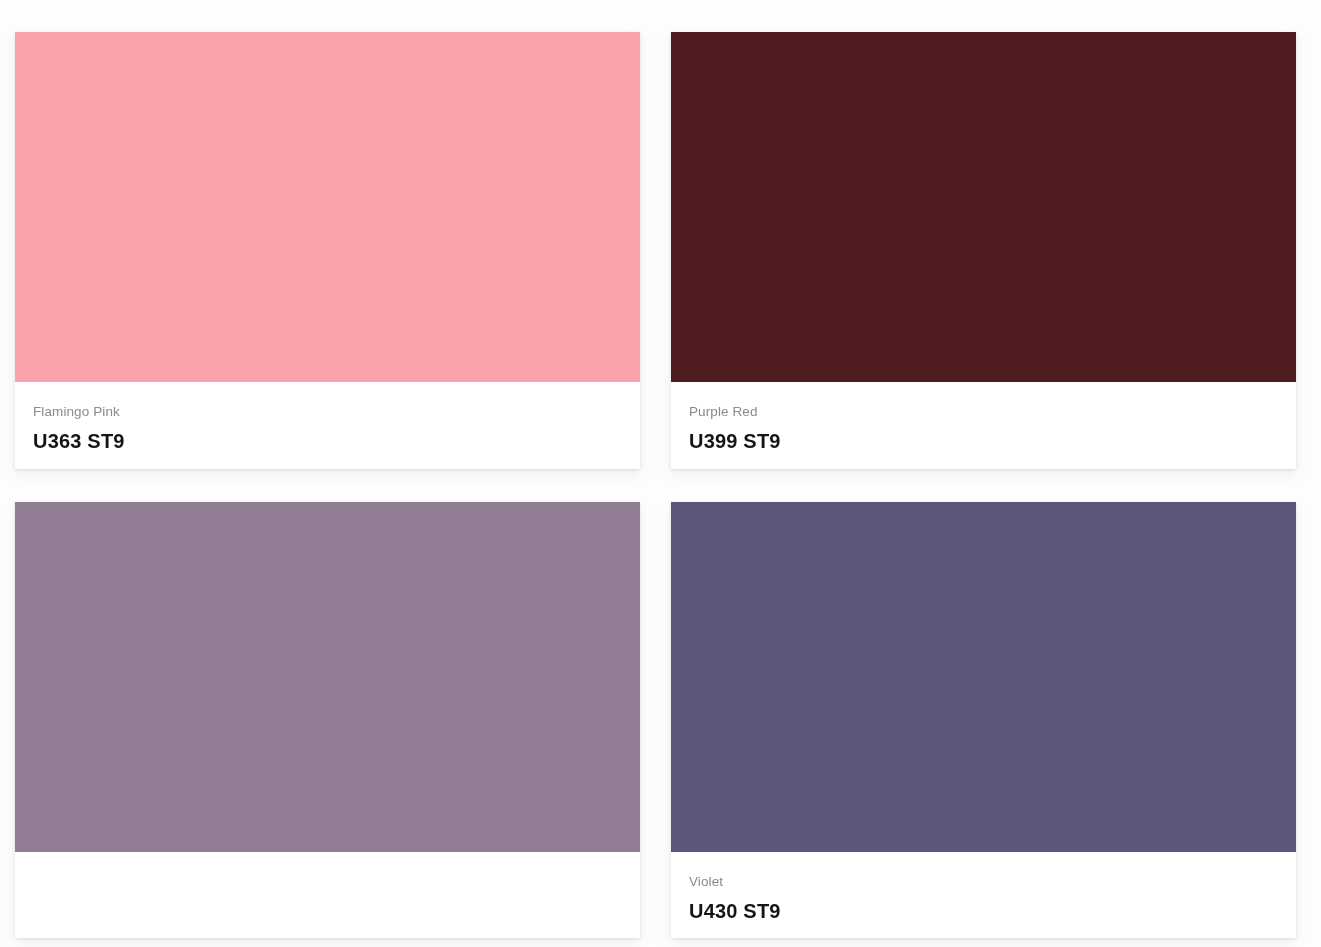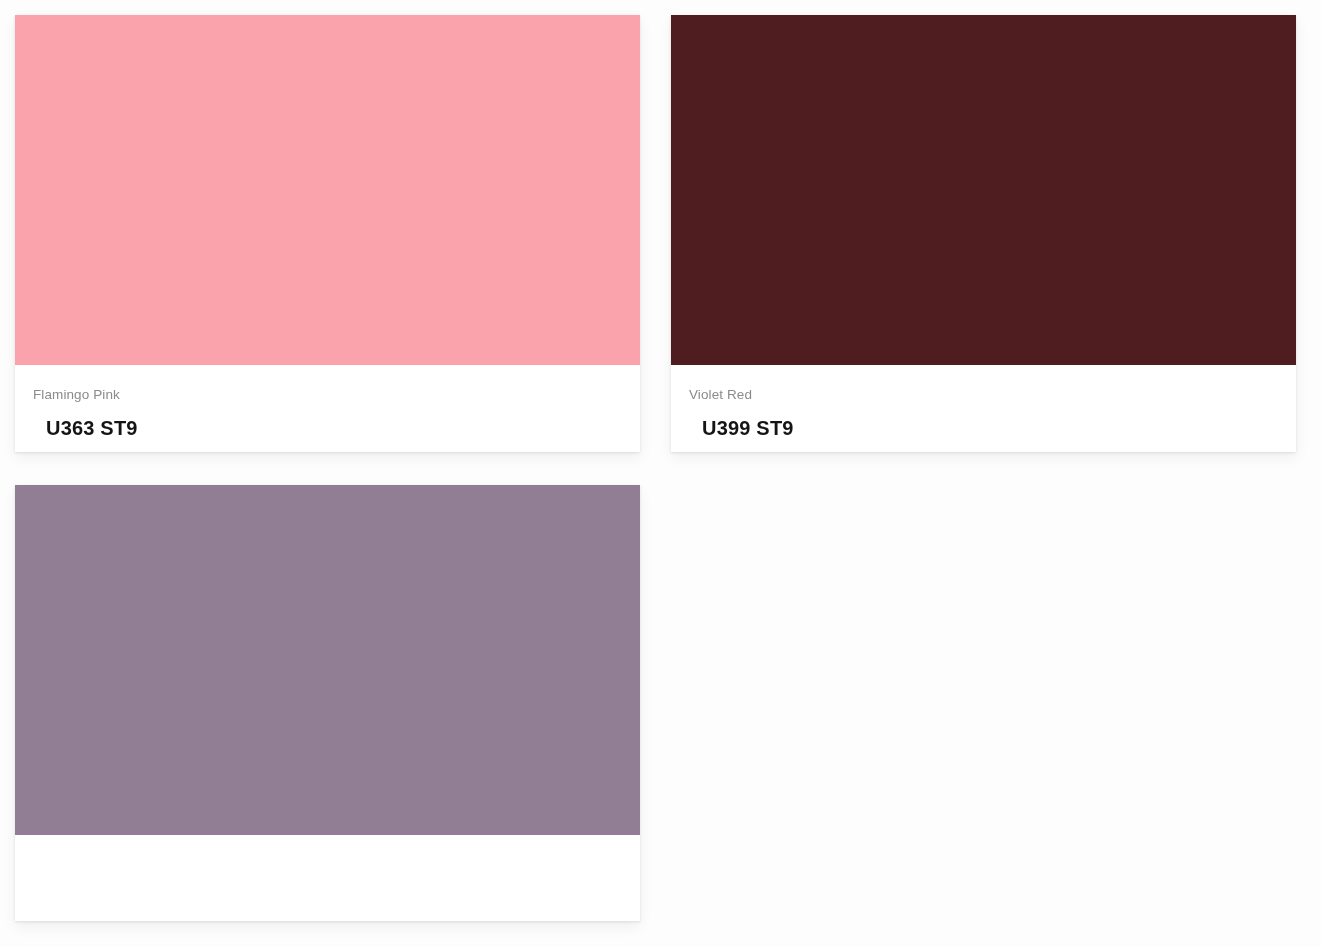--- a/index.html
+++ b/index.html
@@ -12,21 +12,21 @@
     background: #fdfdfd;
     font-family: "Liberation Sans", sans-serif;
     overflow: hidden;
   }
 
   #swatch-grid {
     position: relative;
     width: 1321px;
     height: 947px;
     box-sizing: border-box;
-    padding: 15px 26px 26px 15px;
+    padding: 32px 26px 26px 15px;
     display: grid;
     grid-template-columns: 625px 625px;
     grid-template-rows: 437px 436px;
     column-gap: 31px;
     row-gap: 33px;
     align-content: start;
     justify-content: start;
   }
 
   .swatch-card {
@@ -60,45 +60,52 @@
     margin: 0 0 9px 0;
     white-space: nowrap;
   }
 
   .swatch-code {
     font-size: 20px;
     line-height: 1.2;
     color: #151515;
     font-weight: bold;
     letter-spacing: 0.2px;
-    margin: 13px;
+    margin: 0;
     white-space: nowrap;
   }
 </style>
 </head>
 <body style="background-color: rgb(253, 253, 253);">
 
 <div id="swatch-grid">
 
   <div class="swatch-card">
     <div class="swatch-color" style="background-color: rgb(251, 163, 173);"></div>
     <div class="swatch-info">
       <p class="swatch-name">Flamingo Pink</p>
       <p class="swatch-code">U363 ST9</p>
     </div>
   </div>
 
   <div class="swatch-card">
     <div class="swatch-color" style="background-color: rgb(79, 29, 31);"></div>
     <div class="swatch-info">
-      <p class="swatch-name">Violet Red</p>
+      <p class="swatch-name">Purple Red</p>
       <p class="swatch-code">U399 ST9</p>
     </div>
   </div>
 
   <div class="swatch-card">
     <div class="swatch-color" style="background-color: rgb(145, 125, 148);"></div>
     <div class="swatch-info">
     </div>
   </div>
 
+  <div class="swatch-card">
+    <div class="swatch-color" style="background-color: rgb(93, 86, 124);"></div>
+    <div class="swatch-info">
+      <p class="swatch-name">Violet</p>
+      <p class="swatch-code">U430 ST9</p>
+    </div>
+  </div>
 
 </div>
 
 </body></html>

